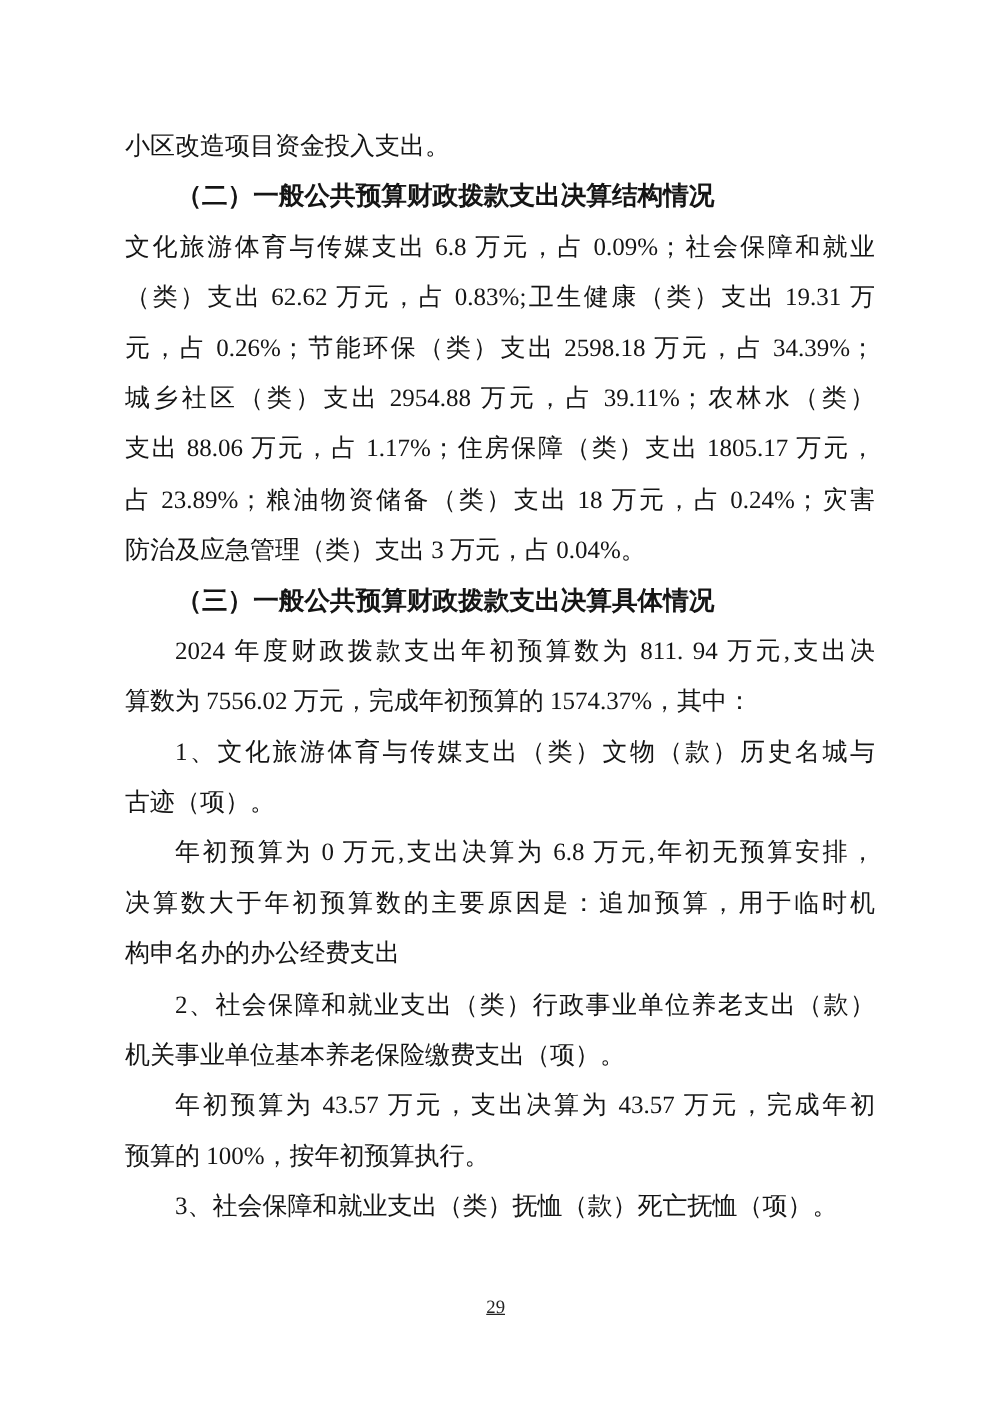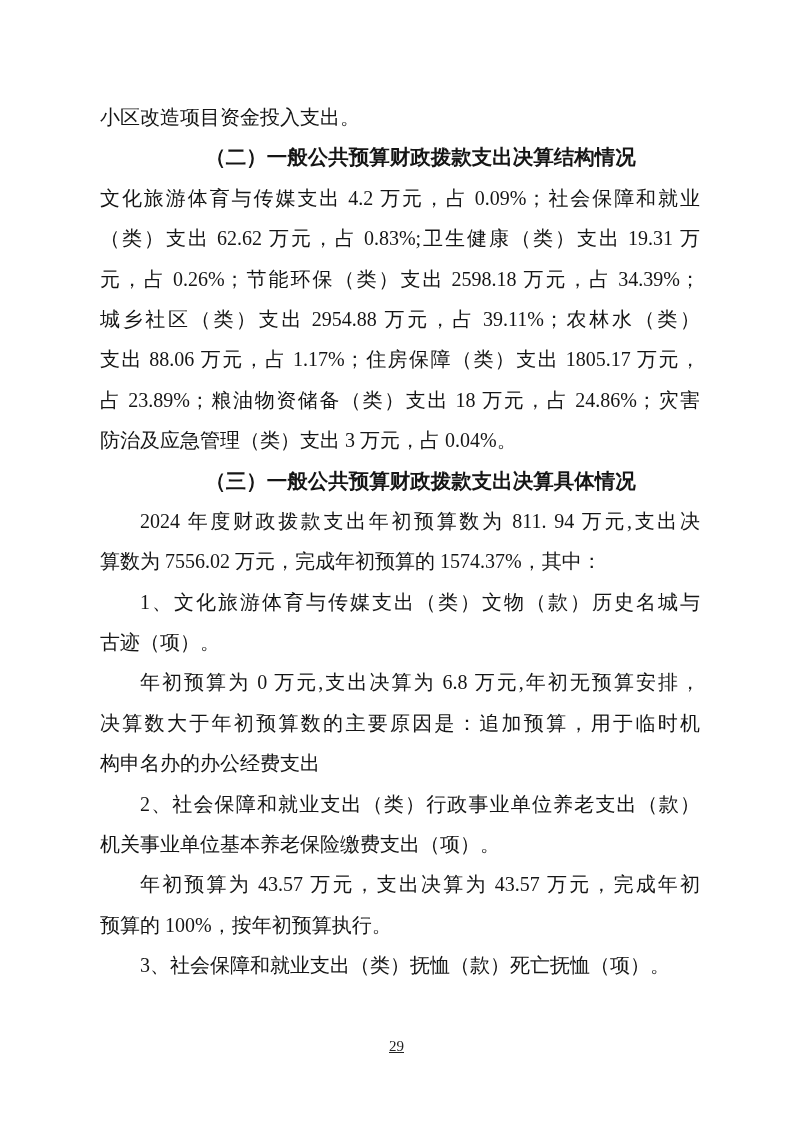--- a/index.html
+++ b/index.html
@@ -34,21 +34,20 @@
     text-align: justify;
     text-align-last: justify;
     text-justify: inter-character;
   }
   .line.indent {
     text-indent: 2em;
   }
   .line.bold {
     font-weight: 700;
     font-size: 20.5px;
-    text-align: center;
   }
   .page-number {
     position: absolute;
     top: 1036px;
     left: 0;
     width: 100%;
     text-align: center;
     font-size: 15px;
     line-height: 20px;
     color: #222222;
@@ -56,26 +55,26 @@
     text-decoration: underline;
   }
 </style>
 </head>
 <body>
 
 <div class="page">
   <div class="doc-body">
       <div class="line">小区改造项目资金投入支出。</div>
       <div class="line indent bold">（二）一般公共预算财政拨款支出决算结构情况</div>
-      <div class="line fill">文化旅游体育与传媒支出 4.2 万元，占 0.09%；社会保障和就业</div>
+      <div class="line fill">文化旅游体育与传媒支出 6.8 万元，占 0.09%；社会保障和就业</div>
       <div class="line fill">（类）支出 62.62 万元，占 0.83%;卫生健康（类）支出 19.31 万</div>
       <div class="line fill">元，占 0.26%；节能环保（类）支出 2598.18 万元，占 34.39%；</div>
       <div class="line fill">城乡社区（类）支出 2954.88 万元，占 39.11%；农林水（类）</div>
       <div class="line fill">支出 88.06 万元，占 1.17%；住房保障（类）支出 1805.17 万元，</div>
-      <div class="line fill">占 23.89%；粮油物资储备（类）支出 18 万元，占 24.86%；灾害</div>
+      <div class="line fill">占 23.89%；粮油物资储备（类）支出 18 万元，占 0.24%；灾害</div>
       <div class="line">防治及应急管理（类）支出 3 万元，占 0.04%。</div>
       <div class="line indent bold">（三）一般公共预算财政拨款支出决算具体情况</div>
       <div class="line indent fill">2024 年度财政拨款支出年初预算数为 811. 94 万元,支出决</div>
       <div class="line">算数为 7556.02 万元，完成年初预算的 1574.37%，其中：</div>
       <div class="line indent fill">1、文化旅游体育与传媒支出（类）文物（款）历史名城与</div>
       <div class="line">古迹（项）。</div>
       <div class="line indent fill">年初预算为 0 万元,支出决算为 6.8 万元,年初无预算安排，</div>
       <div class="line fill">决算数大于年初预算数的主要原因是：追加预算，用于临时机</div>
       <div class="line">构申名办的办公经费支出</div>
       <div class="line indent fill">2、社会保障和就业支出（类）行政事业单位养老支出（款）</div>

